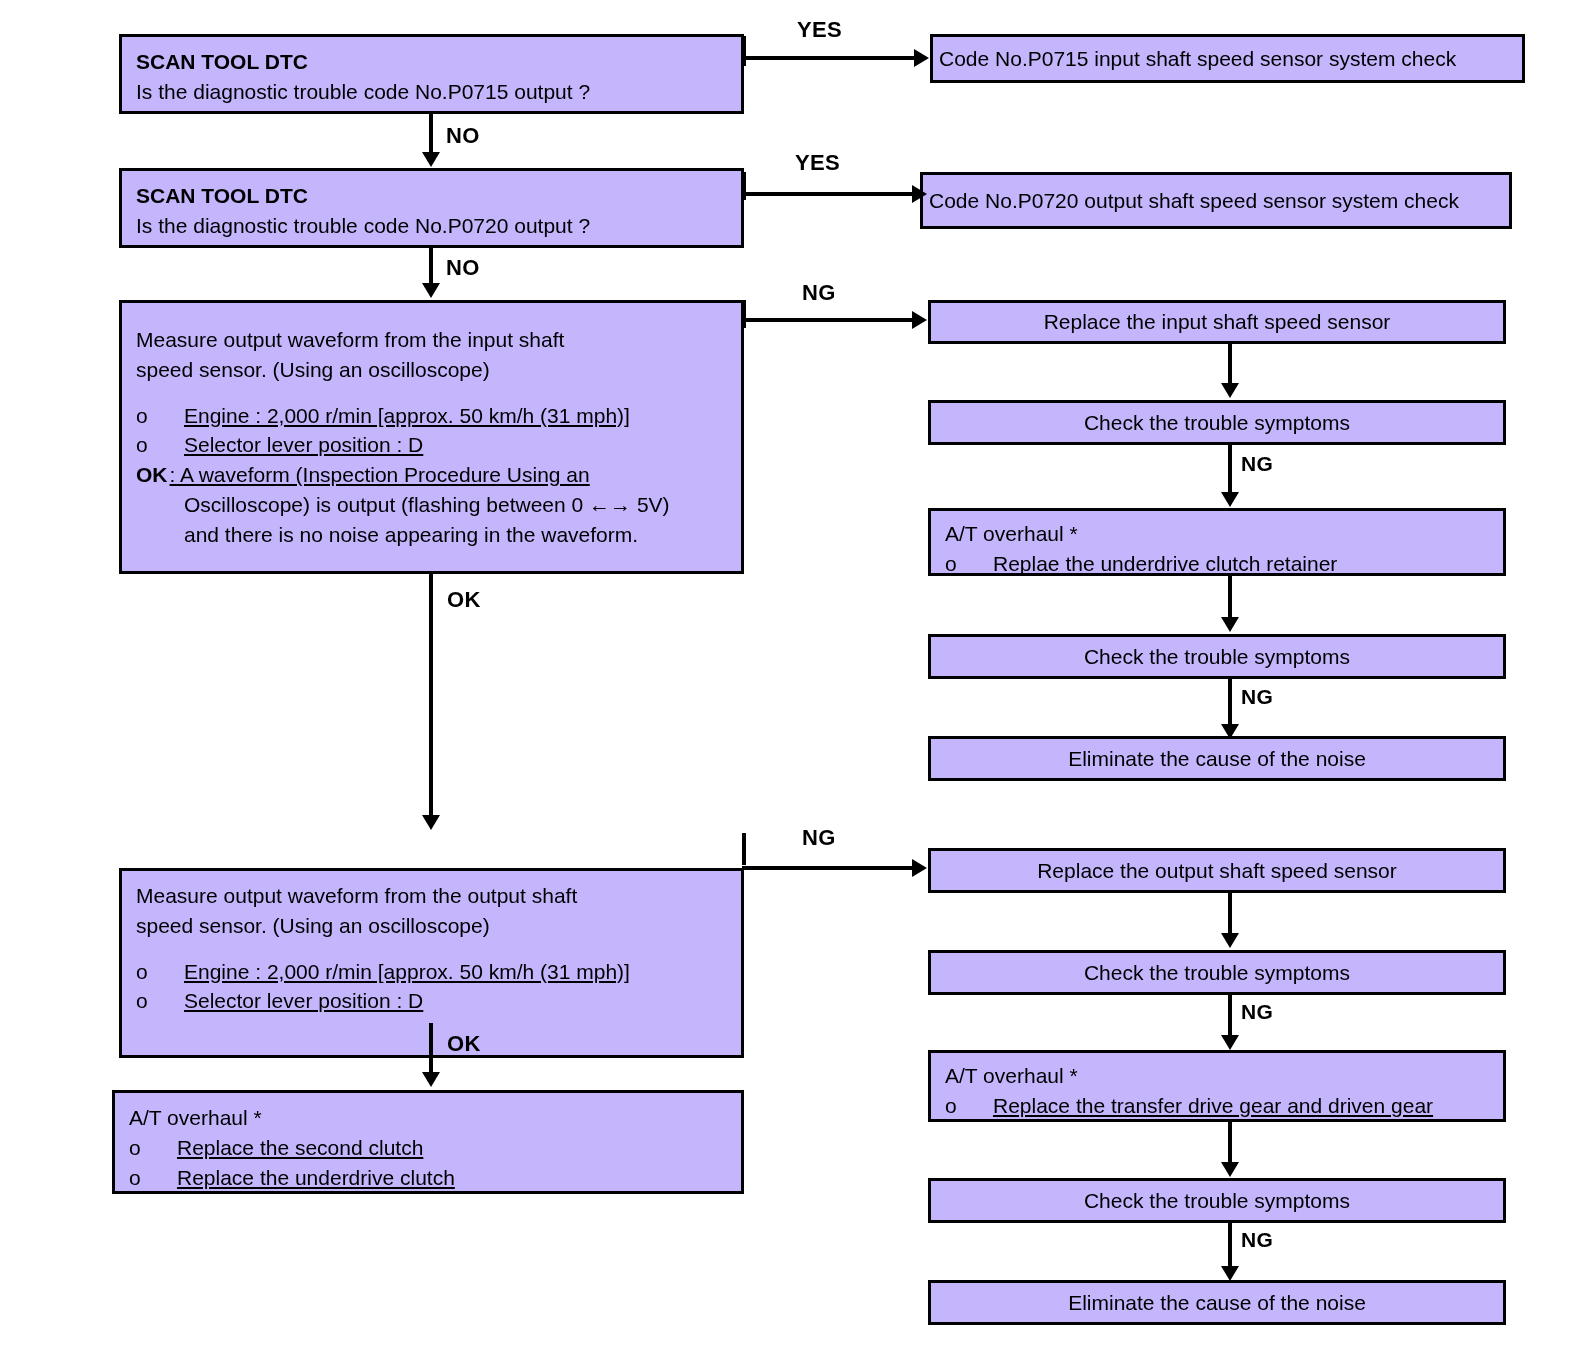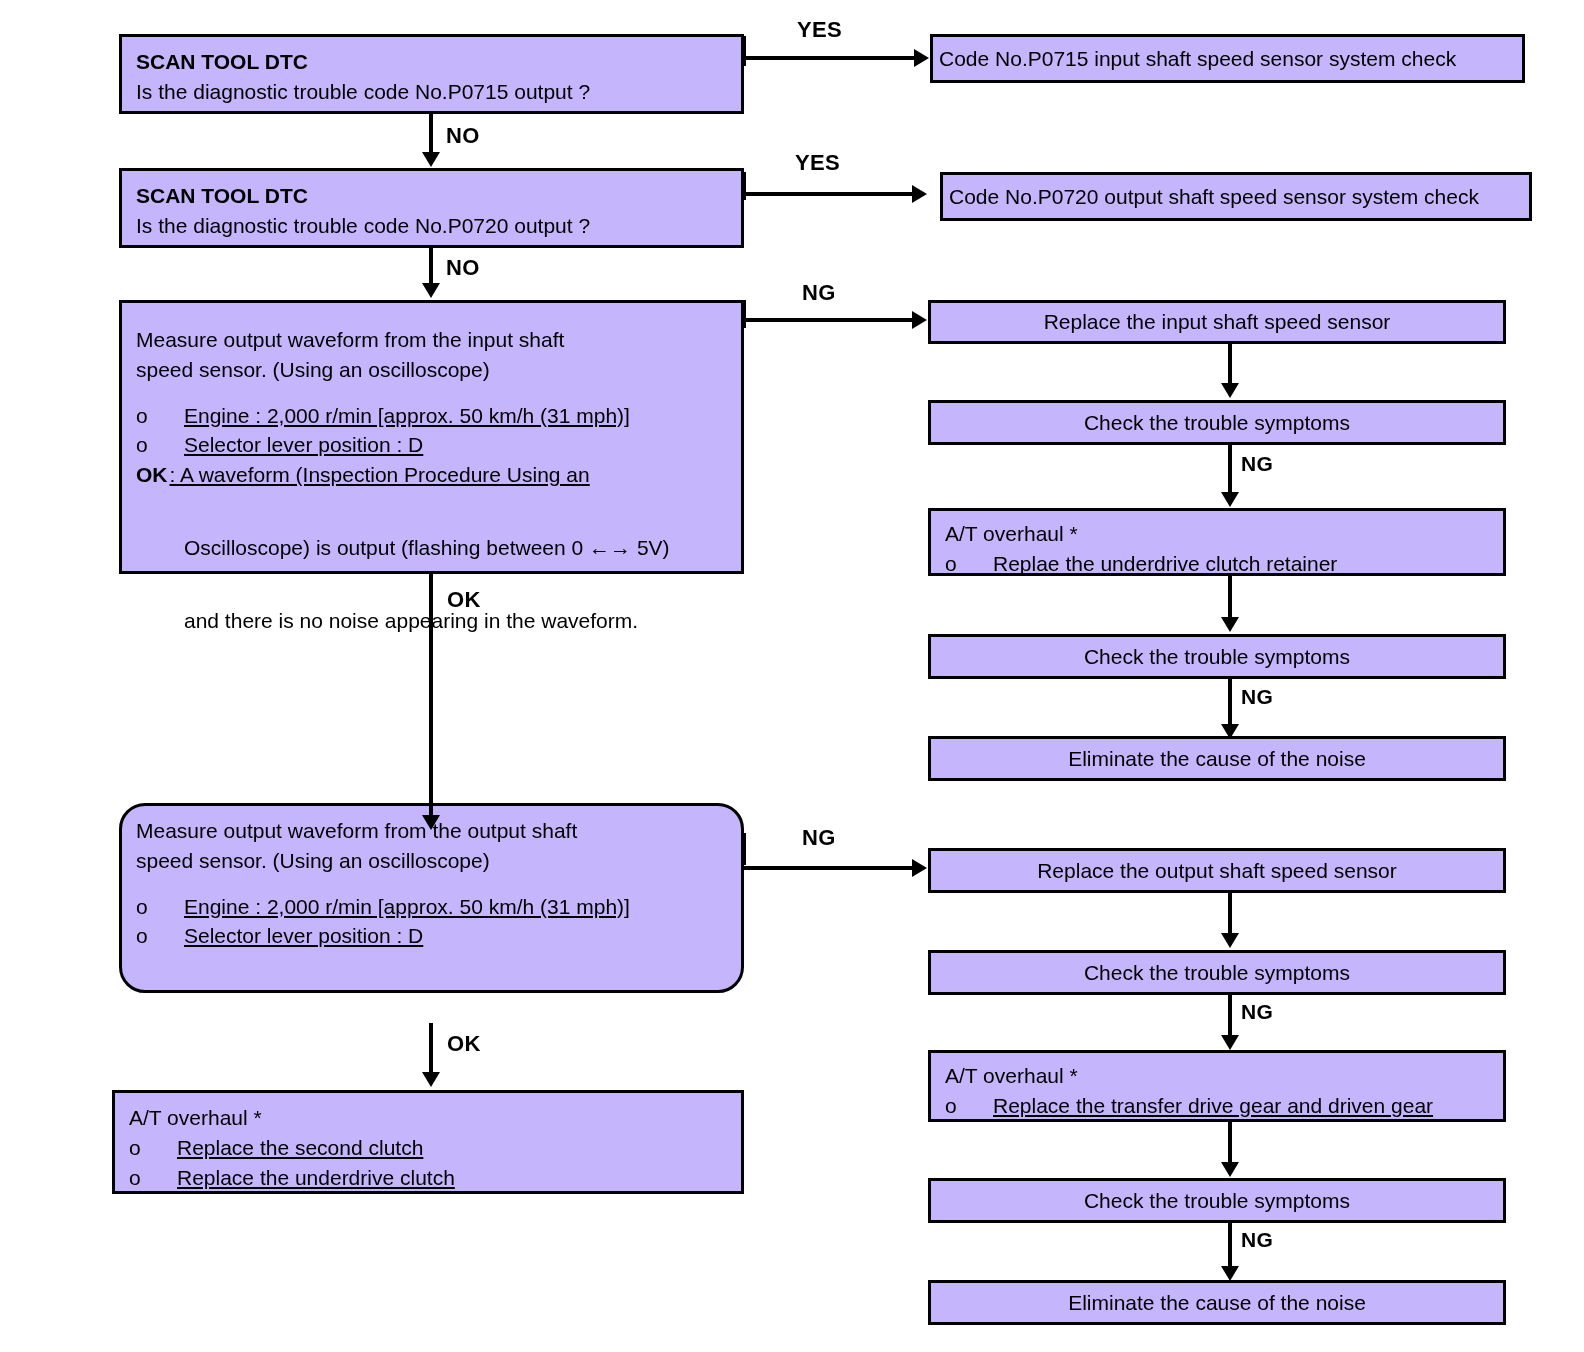--- a/index.html
+++ b/index.html
@@ -65,21 +65,20 @@
     width: 48px;
   }
   .bullet-mark.bold {
     font-weight: bold;
     width: auto;
     margin-right: 2px;
   }
   .cont {
     display: block;
     padding-left: 48px;
-    margin-top: 43px;
   }
   
   .vline {
     position: absolute;
     width: 4px;
     background: #000;
   }
   .hline {
     position: absolute;
     height: 4px;
@@ -131,39 +130,39 @@
     <span class="sub">Measure output waveform from the input shaft</span>
     <span class="sub">speed sensor. (Using an oscilloscope)</span>
     <span class="spacer"></span>
     <span class="bullet-row"><span class="bullet-mark">o</span><span>Engine : 2,000 r/min [approx. 50 km/h (31 mph)]</span></span>
     <span class="bullet-row"><span class="bullet-mark">o</span><span>Selector lever position : D</span></span>
     <span class="bullet-row"><span class="bullet-mark bold">OK</span><span>: A waveform  (Inspection Procedure Using an</span></span>
     <span class="cont">Oscilloscope) is output (flashing between 0 ←→    5V)</span>
     <span class="cont">and there is no noise appearing in the waveform.</span>
   </div>
 
-  <div class="box pad" style="left:119px; top:803px; width:625px; height:190px; border-radius:26px;">
+  <div class="box pad" style="left:119px; top:868px; width:625px; height:190px; ">
     <span class="sub">Measure output waveform from the output shaft</span>
     <span class="sub">speed sensor. (Using an oscilloscope)</span>
     <span class="spacer"></span>
     <span class="bullet-row"><span class="bullet-mark">o</span><span>Engine : 2,000 r/min [approx. 50 km/h (31 mph)]</span></span>
     <span class="bullet-row"><span class="bullet-mark">o</span><span>Selector lever position : D</span></span>
   </div>
 
   <div class="box pad" style="left:112px; top:1090px; width:632px; height:104px; padding-top:10px;">
     <span class="sub">A/T overhaul *</span>
     <span class="bullet-row"><span class="bullet-mark">o</span><span>Replace the second clutch</span></span>
     <span class="bullet-row"><span class="bullet-mark">o</span><span>Replace the underdrive clutch</span></span>
   </div>
 
   <div class="box leftpad" style="left:930px; top:34px; width:595px; height:49px;">
     <span>Code No.P0715 input shaft speed sensor system check</span>
   </div>
 
-  <div class="box leftpad" style="left:940px; top:172px; width:592px; height:49px;">
+  <div class="box leftpad" style="left:920px; top:172px; width:592px; height:57px;">
     <span>Code No.P0720 output shaft speed sensor system check</span>
   </div>
 
   <div class="box center" style="left:928px; top:300px; width:578px; height:44px;">
     <span>Replace the input shaft speed sensor</span>
   </div>
 
   <div class="box center" style="left:928px; top:400px; width:578px; height:45px;">
     <span>Check the trouble symptoms</span>
   </div>

